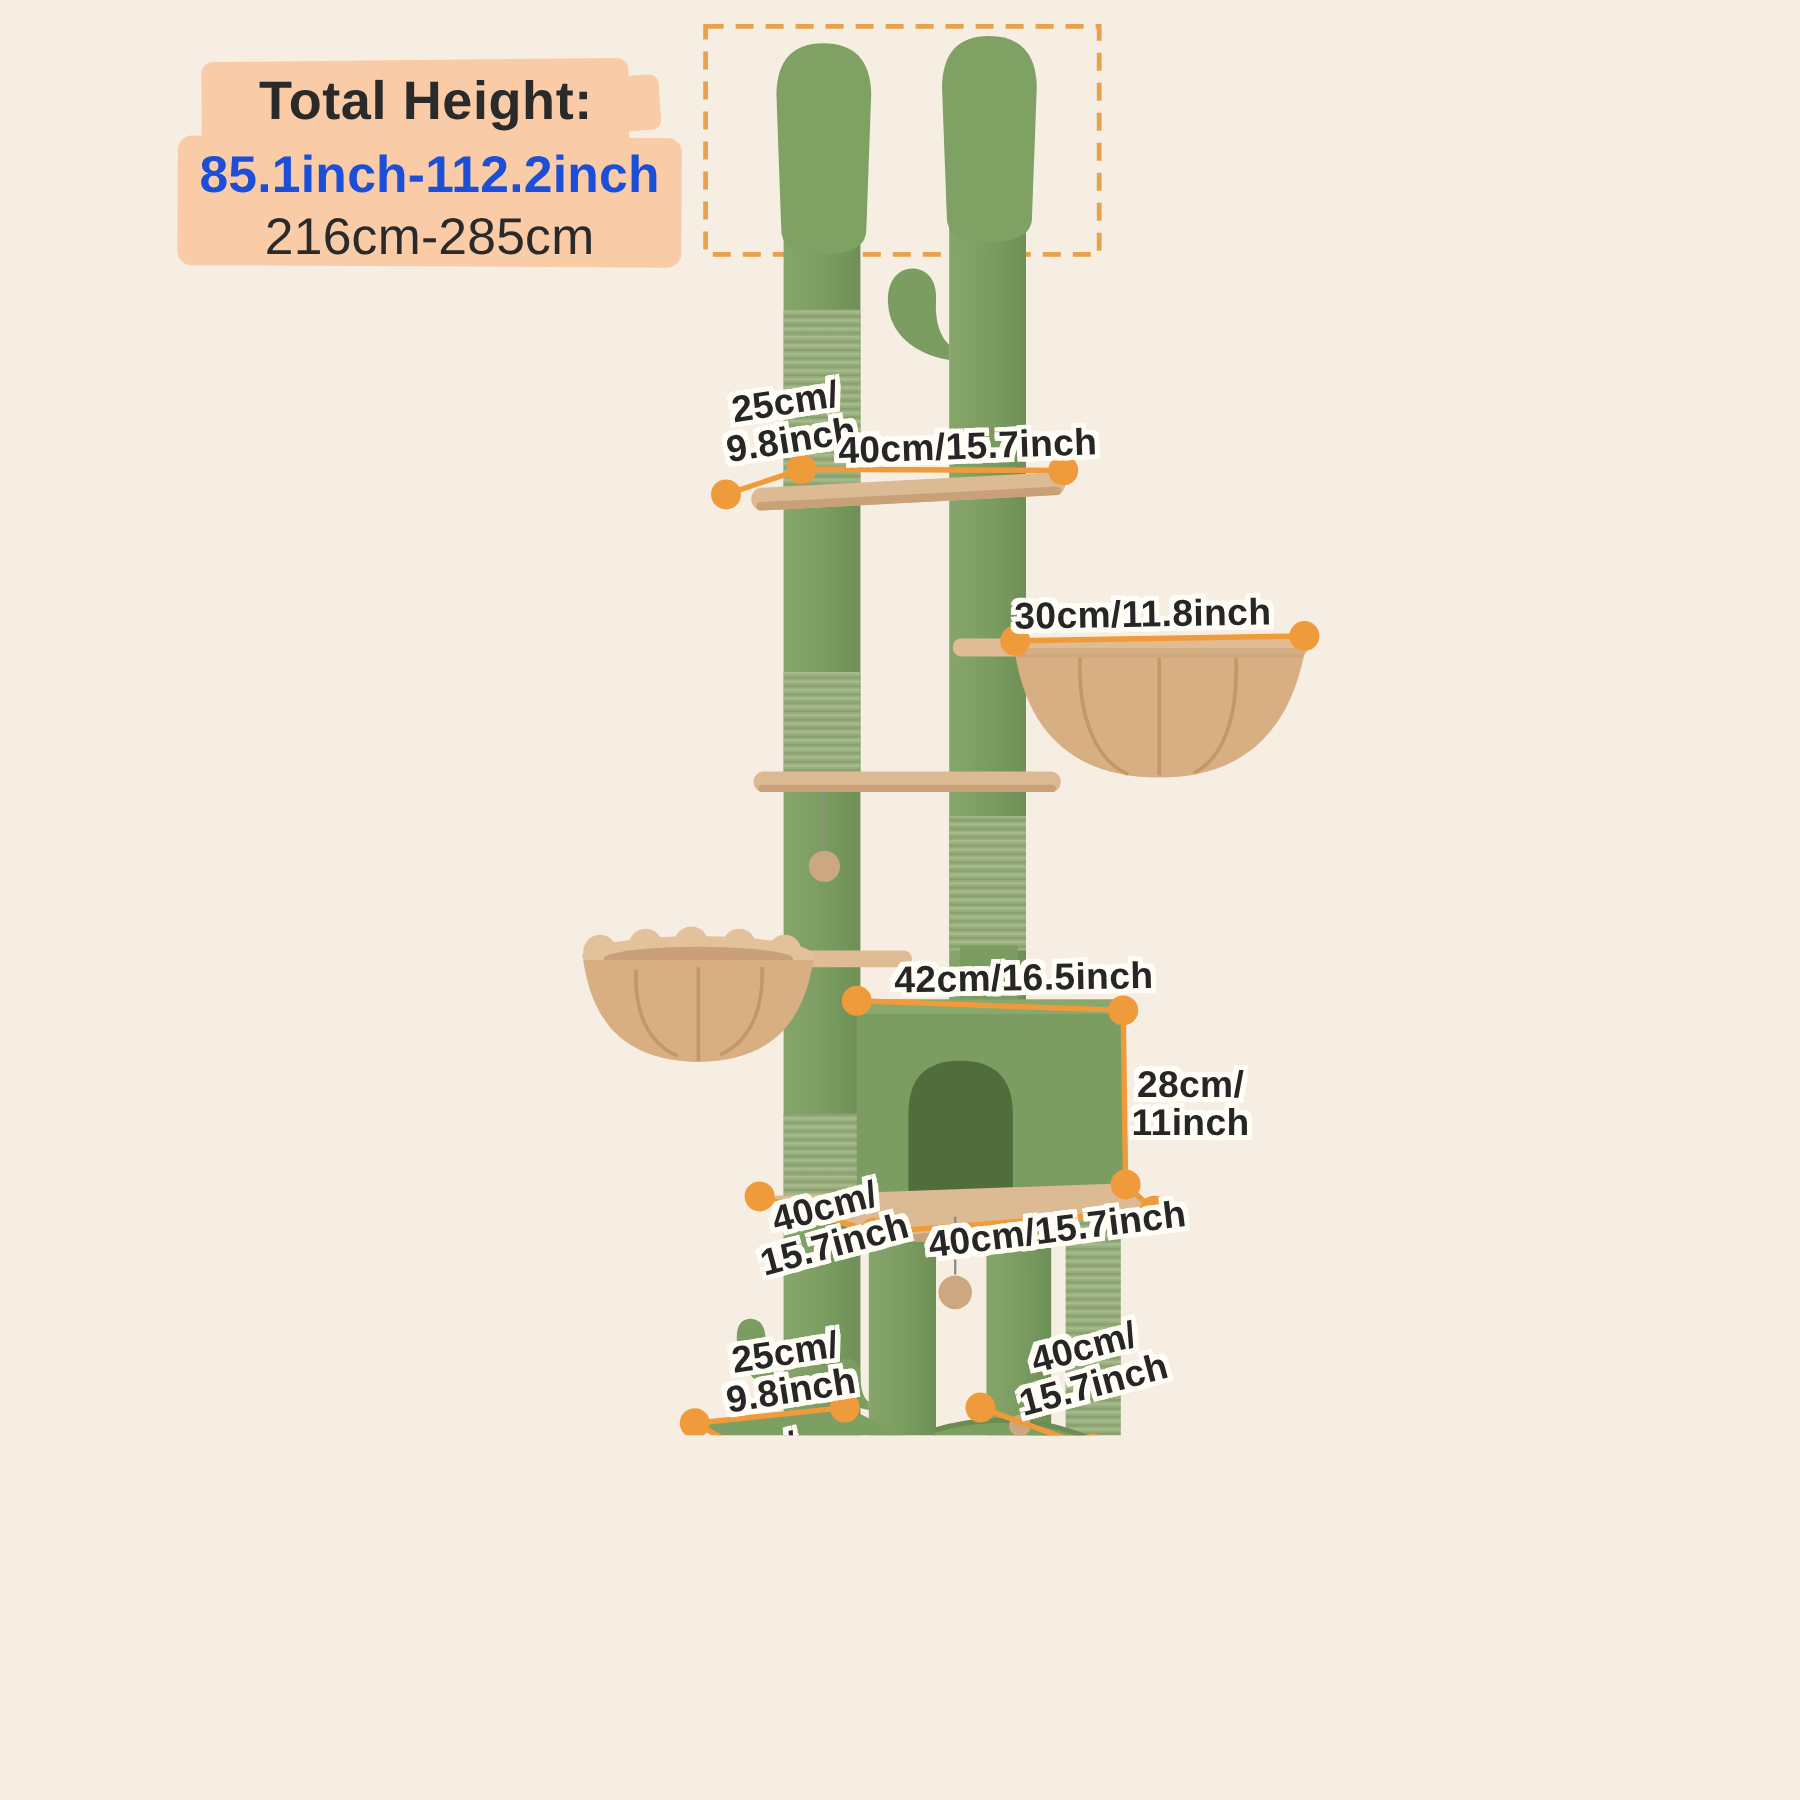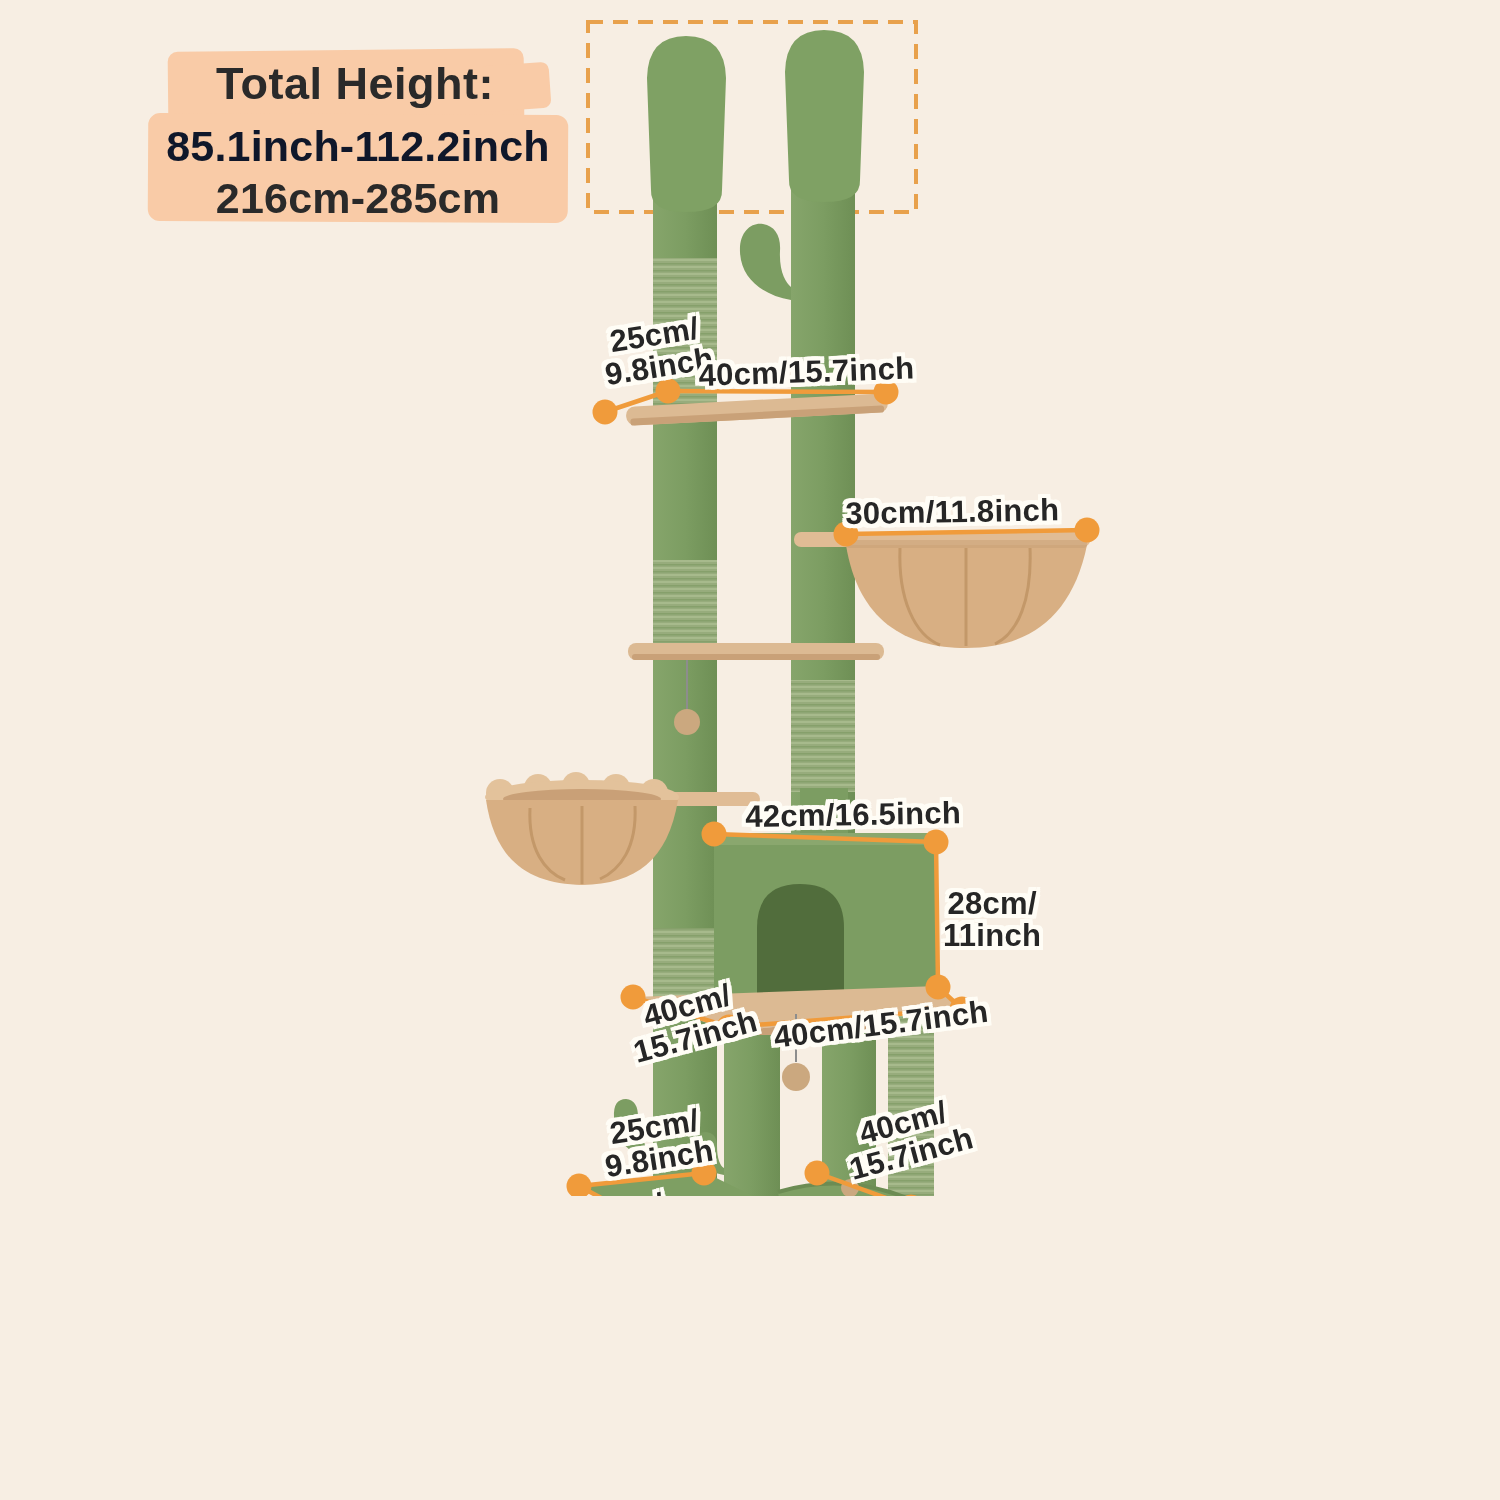--- a/index.html
+++ b/index.html
@@ -35,23 +35,23 @@
   .callout{position:absolute;z-index:3;left:0;top:0;}
   .hl-a{position:absolute;left:168px;top:50px;width:356px;height:76px;background:#F9CBA7;
         border-radius:10px;transform:rotate(-.6deg);}
   .hl-b{position:absolute;left:148px;top:114px;width:420px;height:108px;background:#F9CBA7;
         border-radius:12px;transform:rotate(.3deg);}
   .hl-c{position:absolute;left:480px;top:64px;width:70px;height:46px;background:#F9CBA7;
         border-radius:8px;transform:rotate(-4deg);}
   .th-title{position:absolute;left:150px;top:58px;width:410px;text-align:center;
             font-weight:800;font-size:45px;color:#2A2A2A;letter-spacing:.5px;}
   .th-inch{position:absolute;left:140px;top:122px;width:436px;text-align:center;
-           font-weight:800;font-size:43px;color:#0f172a;letter-spacing:.2px;}
+           font-weight:800;font-size:43px;color:#1d4ed8;letter-spacing:.2px;}
   .th-cm{position:absolute;left:140px;top:174px;width:436px;text-align:center;
-         font-weight:700;font-size:43px;color:#2A2A2A;letter-spacing:.2px;}
+         font-weight:400;font-size:43px;color:#2A2A2A;letter-spacing:.2px;}
 </style>
 </head>
 <body>
 
 <div class="stage">
 
   <svg id="scene" width="1500" height="1500" viewBox="0 0 1500 1500">
     <defs>
       <linearGradient id="plushV" x1="0" y1="0" x2="1" y2="0">
         <stop offset="0" stop-color="#86A56B"></stop>

